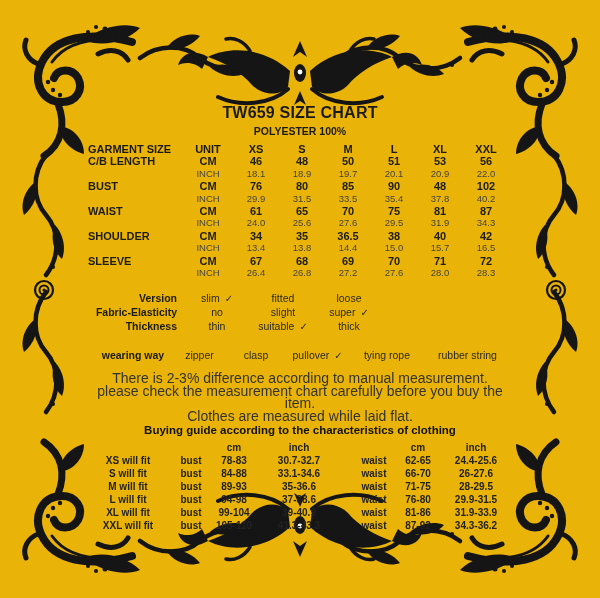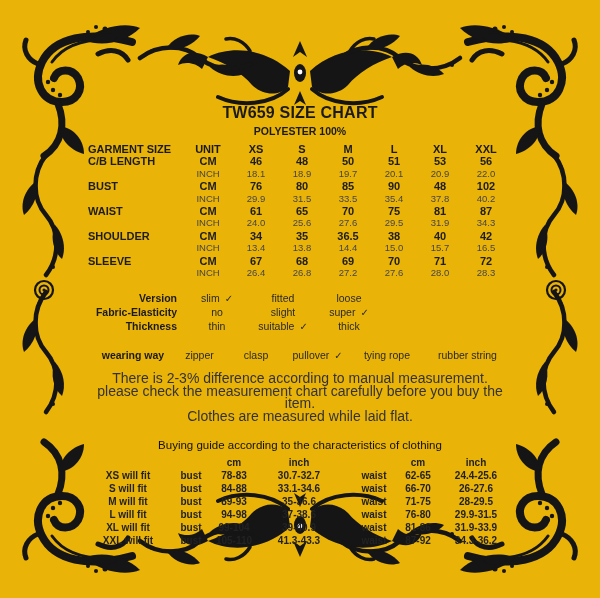--- a/index.html
+++ b/index.html
@@ -22,21 +22,21 @@
   table.size td.lbl { text-align:left; font-weight:bold; font-size:11px; color:#1a1a1a; }
 
   .attrs { margin-top:13px; }
   .attr-row { display:flex; align-items:baseline; font-size:10.5px; line-height:13.6px; color:#2a2a2a; }
   .attr-label { width:96px; text-align:right; font-weight:bold; padding-right:7px; box-sizing:border-box; color:#1a1a1a; }
   .attr-opt { display:flex; justify-content:center; gap:5px; box-sizing:border-box; }
   .w66 { width:66px; } .w78 { width:78px;margin-top:16px; } .w84 { width:84px; } .w104 { width:104px; }
   .check { font-size:10px; color:#2a2a2a; }
 
   .notes { margin-top:9px; text-align:center; font-size:14px; line-height:12.8px; color:#333; }
-  .guide-heading { text-align:center; font-size:11.5px; font-weight:normal; color:#111; margin-top:16px; }
+  .guide-heading { text-align:center; font-size:11.5px; font-weight:bold; color:#111; margin-top:1px; }
 
   table.guide { border-collapse:collapse; table-layout:fixed; width:422px; margin:5px auto 0 auto; }
   table.guide td { padding:0; font-size:10px; font-weight:bold; color:#222; text-align:center; white-space:nowrap; line-height:13px; }
   table.guide td.size-col { padding-right:6px; }
 </style>
 </head>
 <body>
 
 <div class="stage">
 

